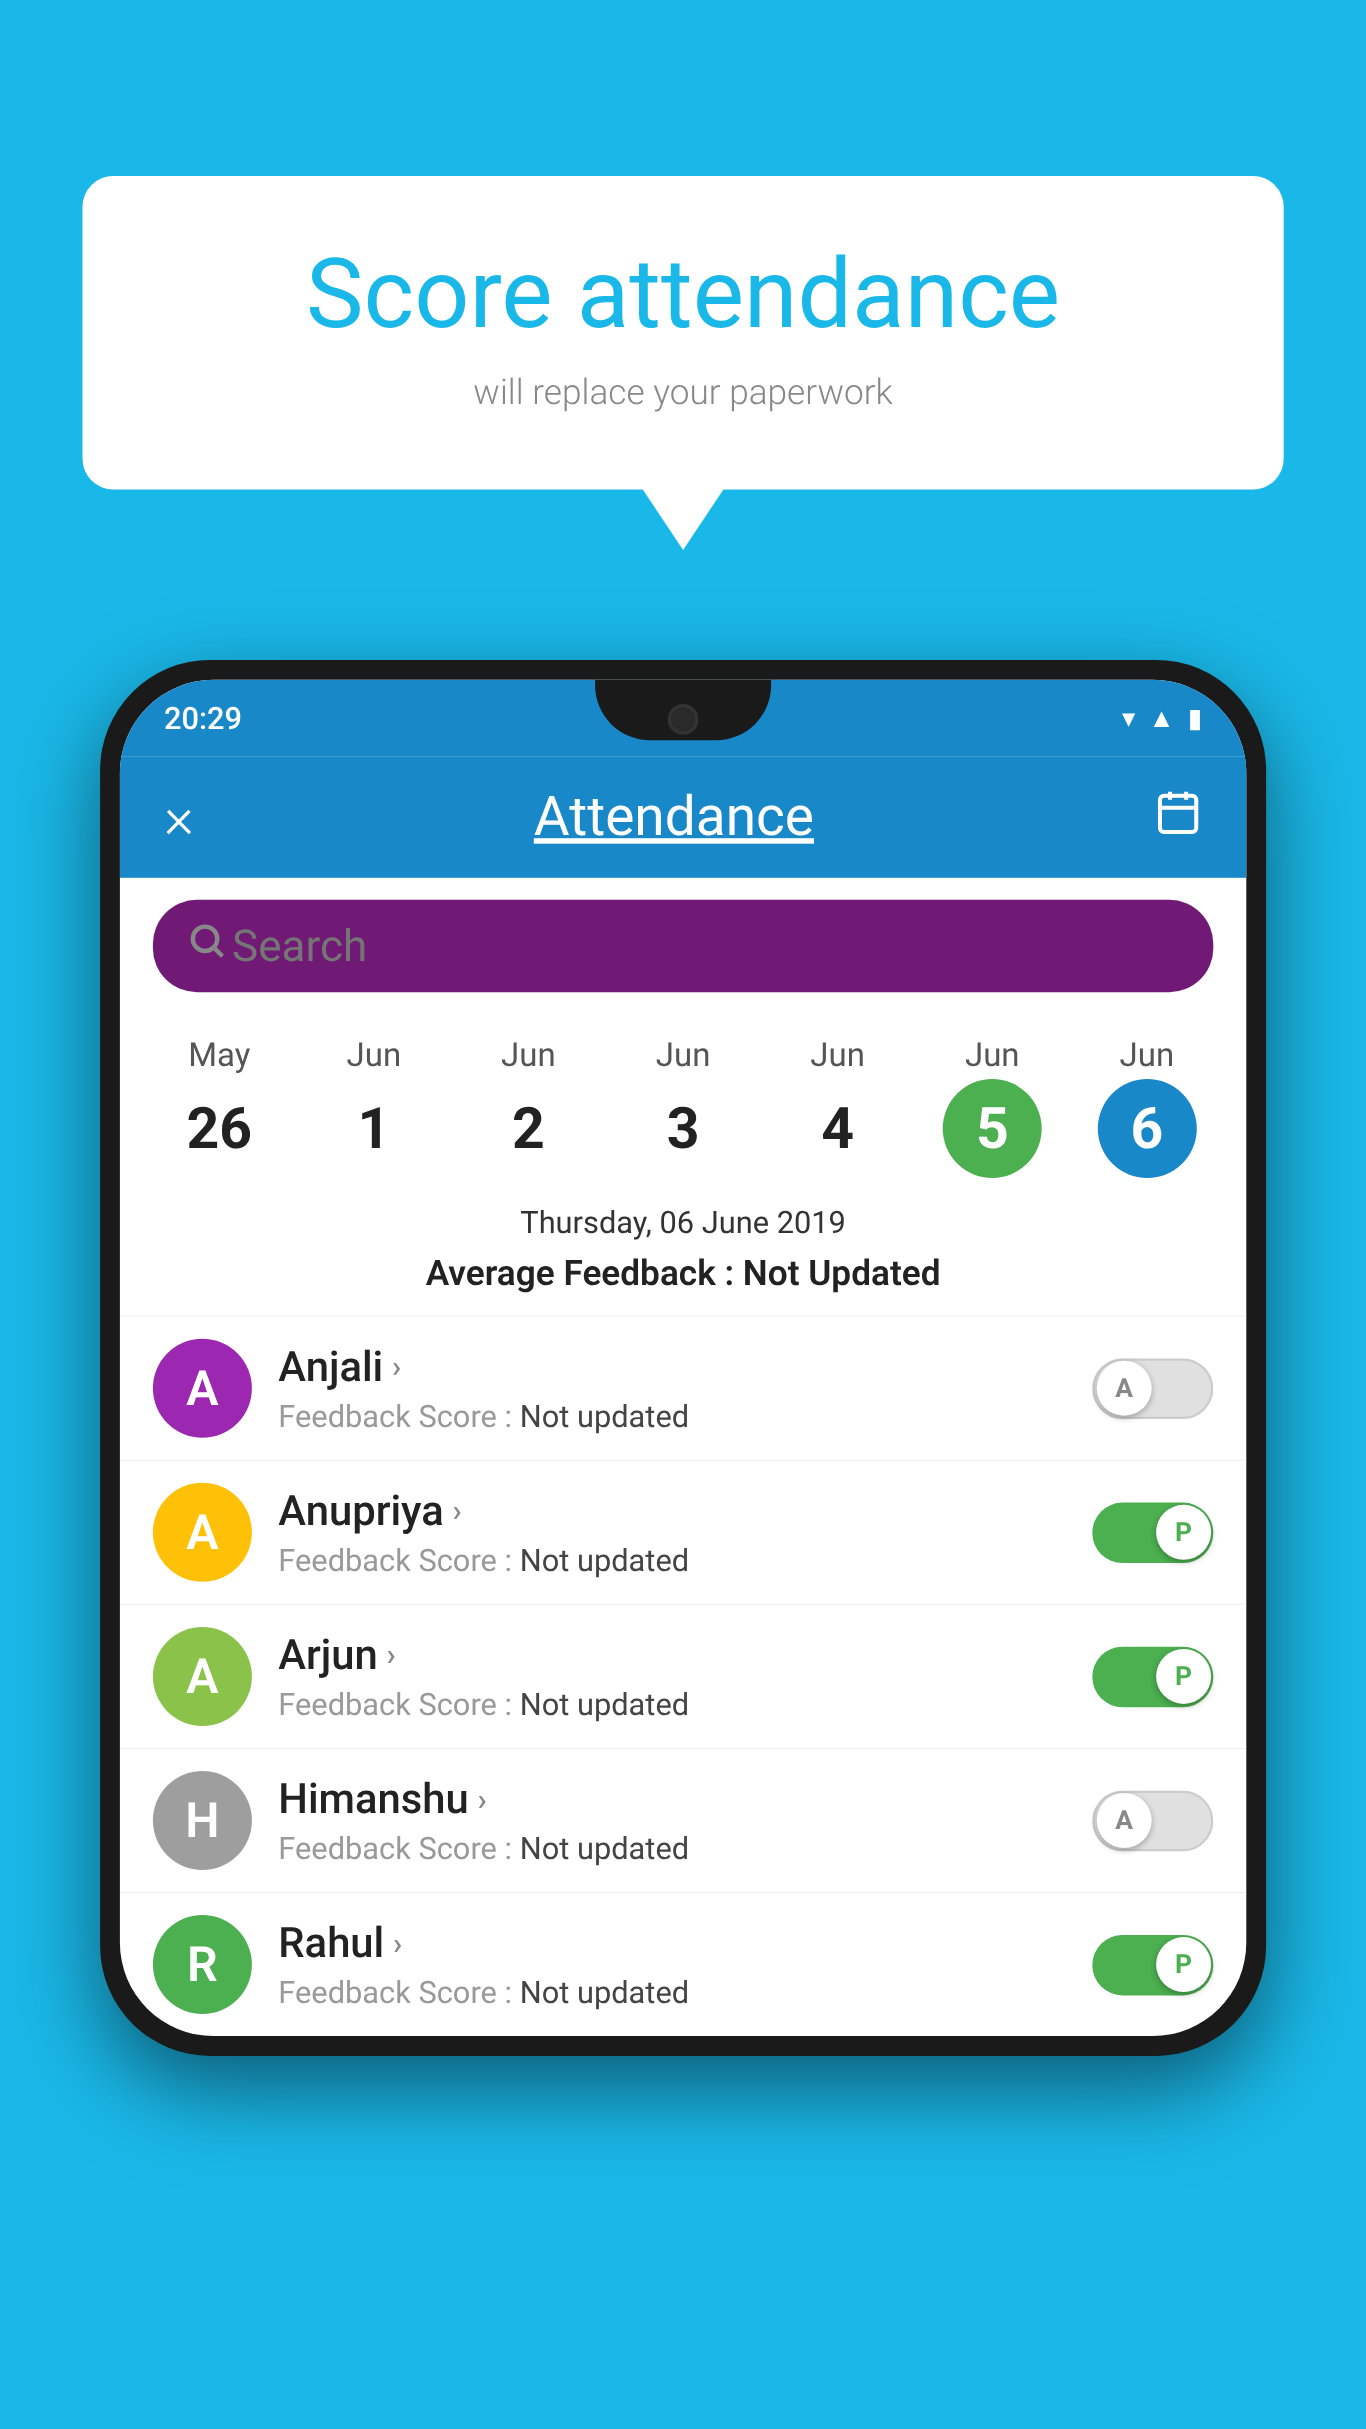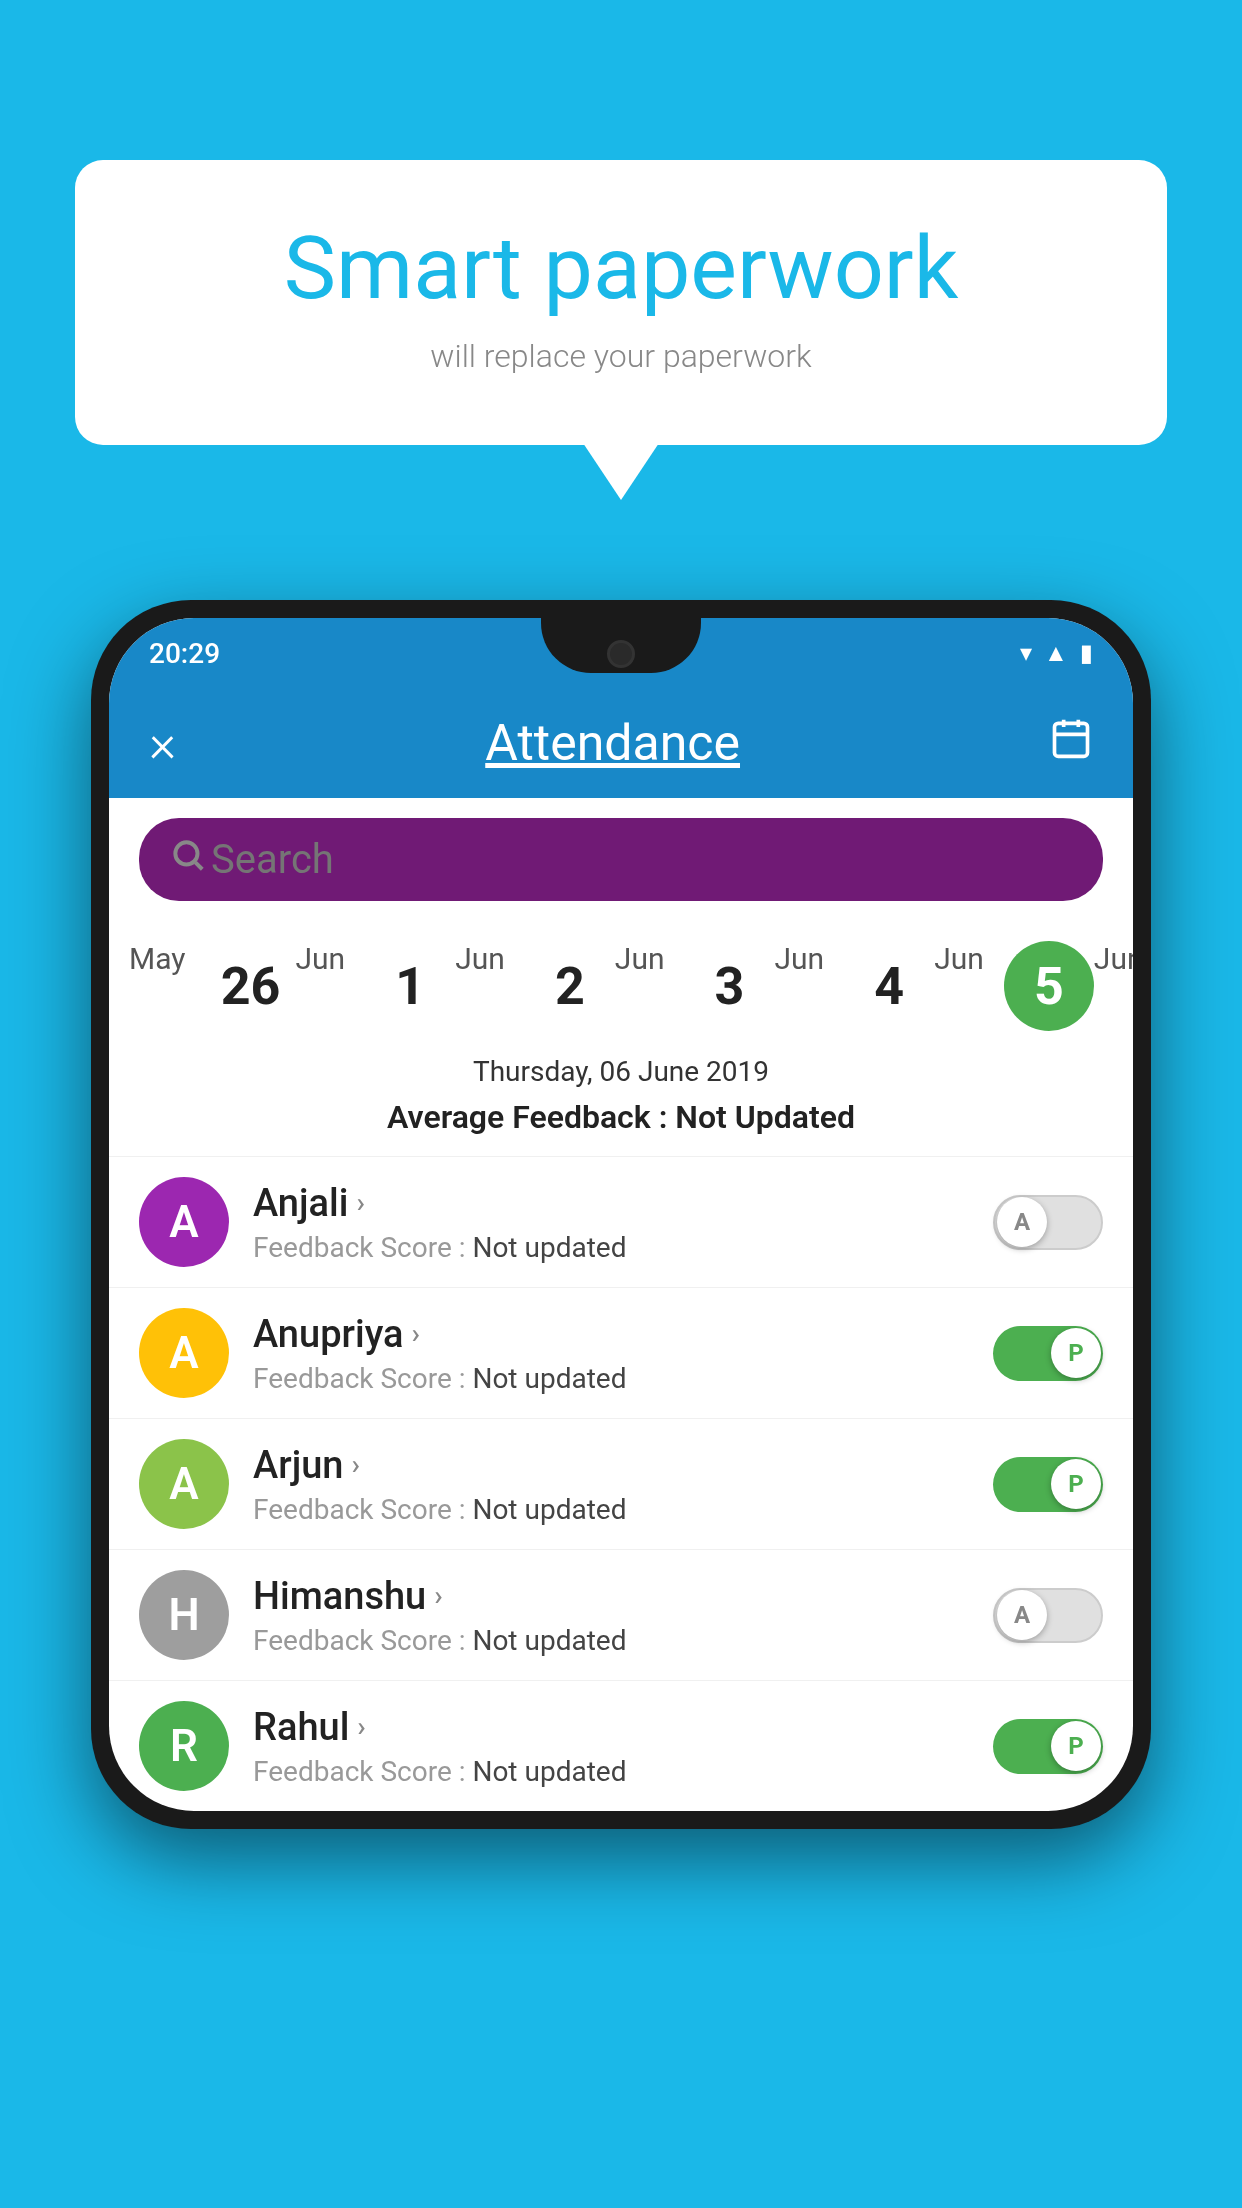--- a/index.html
+++ b/index.html
@@ -182,23 +182,23 @@
     
     .calendar-strip {
       padding: 20px 20px 10px;
       display: flex;
       justify-content: space-around;
       align-items: center;
     }
 
     .cal-day {
       display: flex;
-      flex-direction: row;
-      align-items: flex-start;
-      gap: 20px;
+      flex-direction: column;
+      align-items: center;
+      gap: 4px;
     }
 
     .cal-month {
       font-size: 30px;
       color: #555;
       font-weight: 400;
     }
 
     .cal-date {
       font-size: 52px;
@@ -350,21 +350,21 @@
     .toggle-container.active .toggle-knob {
       right: 2px;
       left: auto;
       color: #4caf50;
     }
   </style>
 </head>
 <body>
 
 <div class="speech-bubble">
-  <div class="speech-title">Smart paperwork</div>
+  <div class="speech-title">Score attendance</div>
   <div class="speech-subtitle">will replace your paperwork</div>
 </div>
 
 <div class="phone-wrapper">
   <div class="phone-outer">
     <div class="phone-inner">
 
       <div class="phone-status-bar">
         <span class="status-time">20:29</span>
         <div class="notch">

